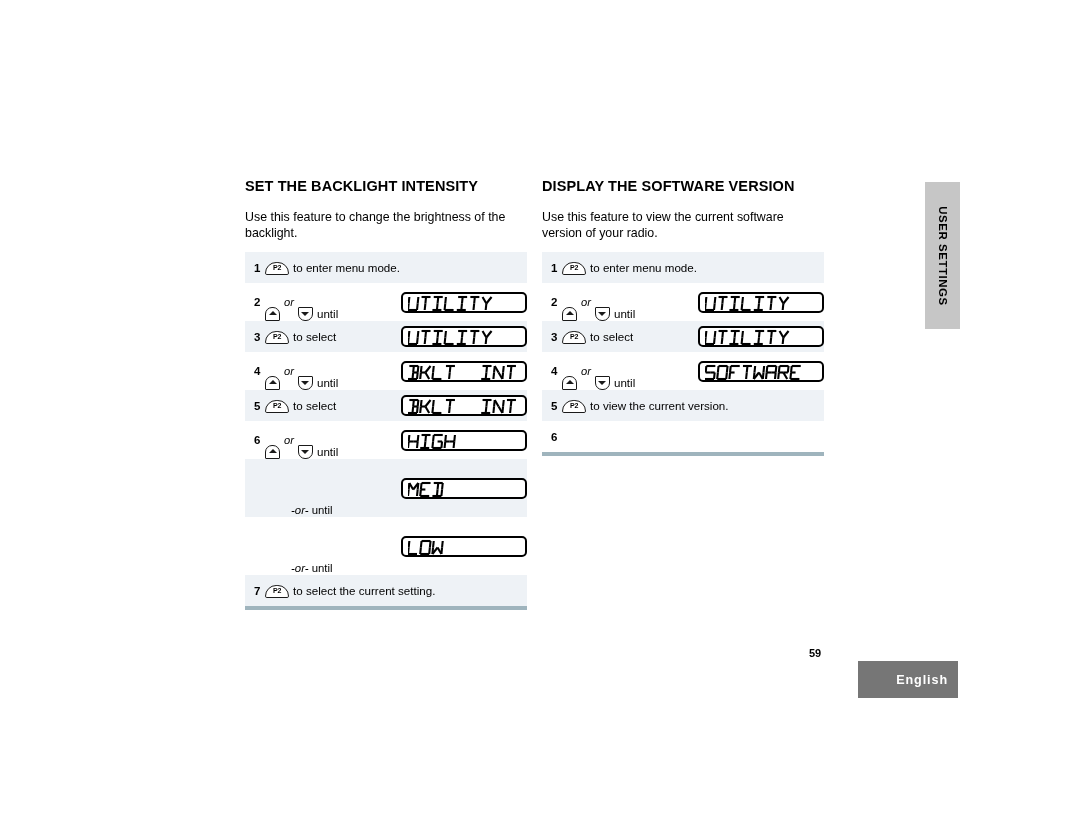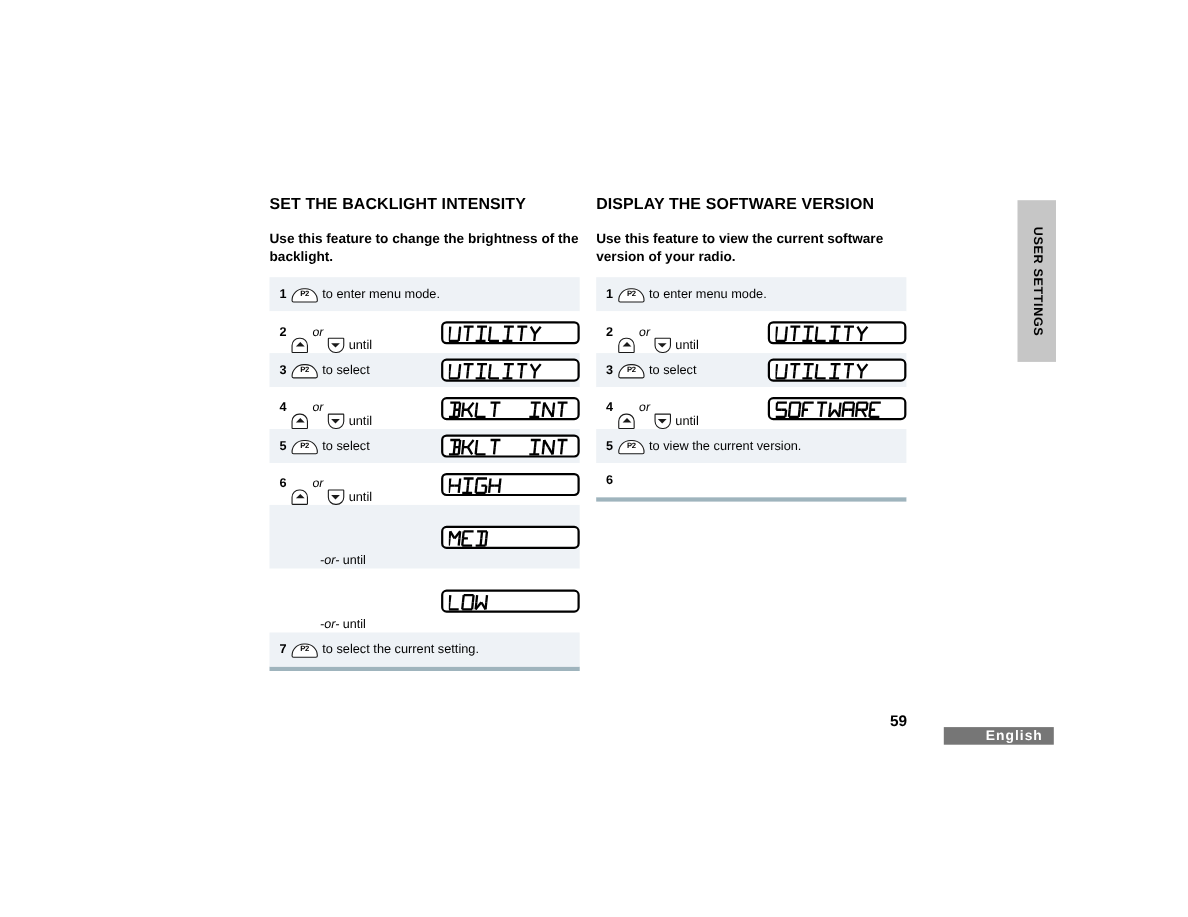--- a/index.html
+++ b/index.html
@@ -43,21 +43,20 @@
     font-weight: bold;
     letter-spacing: 0.1px;
     line-height: 16px;
     margin: 0 0 13px 0;
     white-space: nowrap;
   }
   .section-intro {
     font-size: 12.4px;
     line-height: 15.5px;
     margin: 16px 0 11px 0;
-    font-weight: bold;
   }
 
   
   .steps {
     border-bottom: 4px solid #9fb4bd;
     width: 282px;
   }
   .step-row {
     display: flex;
     align-items: center;
@@ -204,29 +203,29 @@
     font-size: 11.4px;
     font-weight: bold;
     letter-spacing: 0.6px;
   }
 
   
   .page-number {
     position: absolute;
     left: 809px;
     top: 647px;
-    font-size: 14px;
+    font-size: 11px;
     font-weight: bold;
   }
   .lang-box {
     position: absolute;
     left: 858px;
     top: 661px;
     width: 100px;
-    height: 16px;
+    height: 37px;
     background: #767676;
     color: #ffffff;
     font-size: 12.6px;
     font-weight: bold;
     letter-spacing: 0.9px;
     display: flex;
     align-items: center;
     justify-content: flex-end;
     padding-right: 10px;
     box-sizing: border-box;

